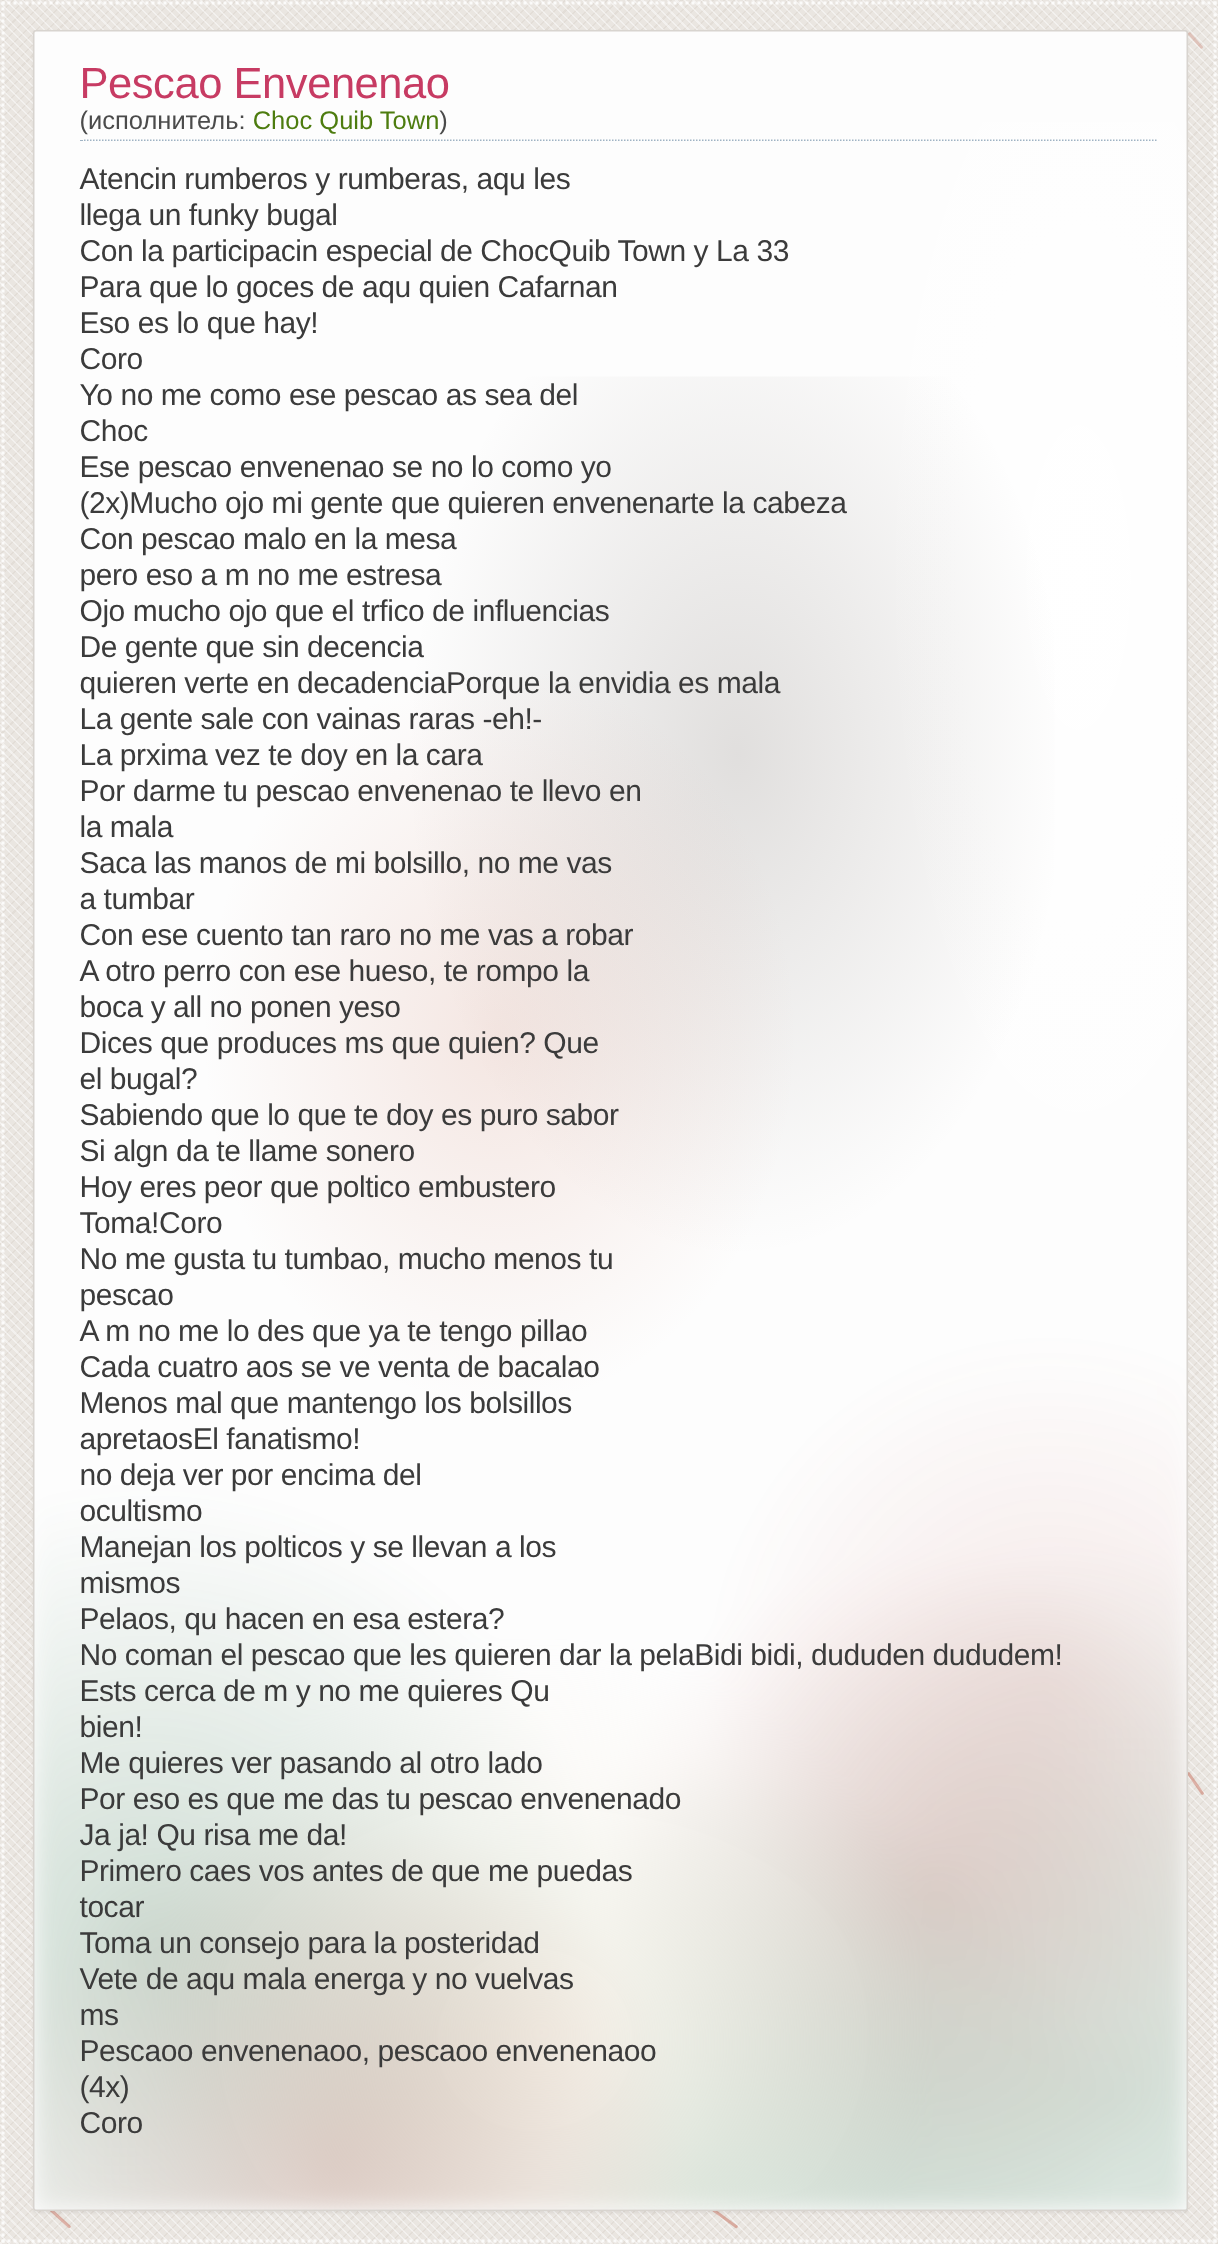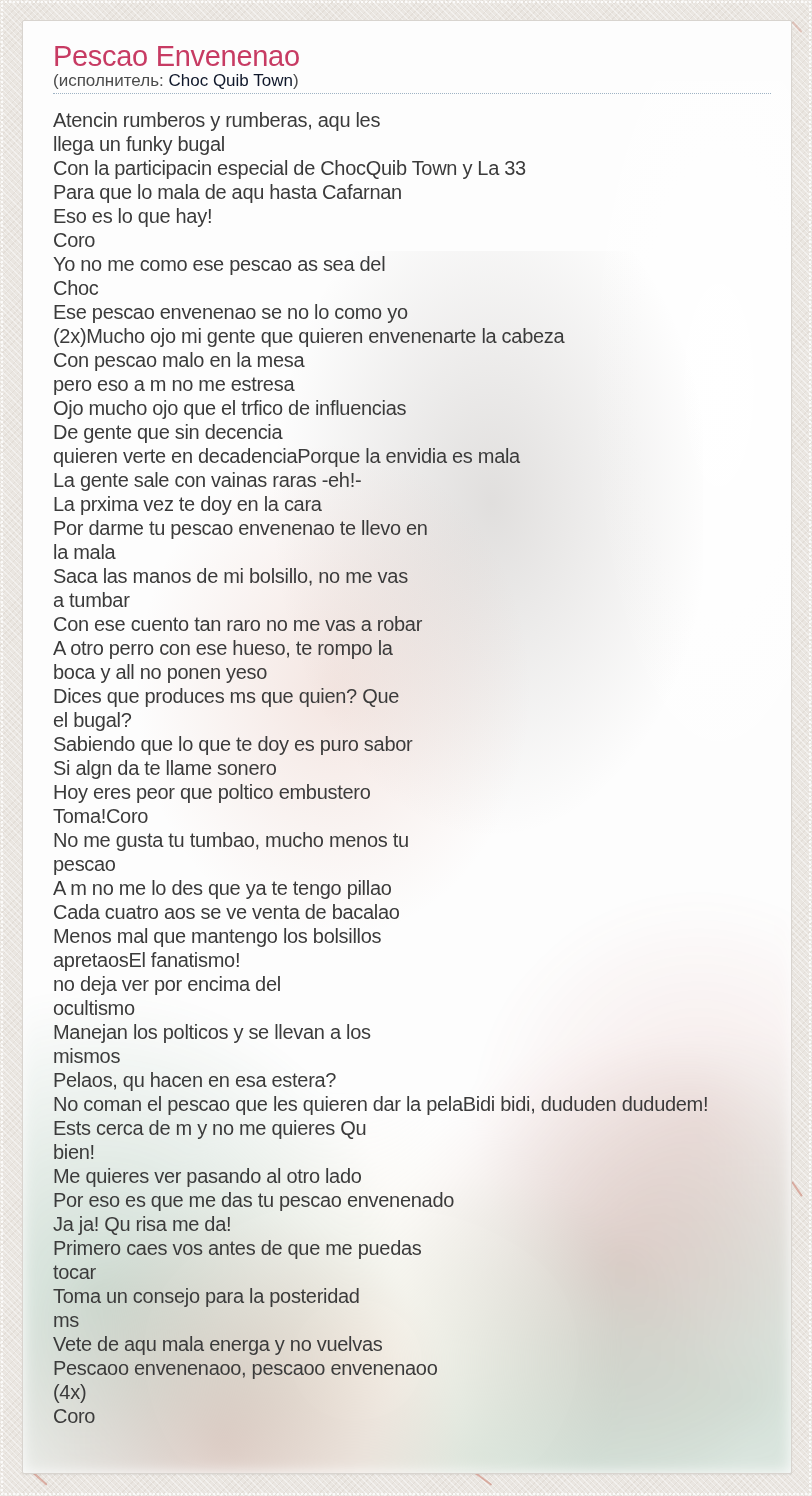--- a/index.html
+++ b/index.html
@@ -84,21 +84,21 @@
     font-weight: normal;
     color: #c73b63;
     letter-spacing: -0.3px;
   }
   .artist-line {
     padding: 0 20px 2px 20px;
     font-size: 17px;
     line-height: 20px;
     color: #4b4b4b;
   }
-  .artist-link { color: #0f172a; text-decoration: none; cursor: pointer; }
+  .artist-link { color: #4d7c0f; text-decoration: none; cursor: pointer; }
   .separator {
     margin: 0 20px;
     height: 0;
     border-bottom: 1px dotted #9fb3c4;
   }
   .lyrics {
     padding: 14px 0 0 20px;
     font-size: 20px;
     line-height: 24px;
     color: #3b3b3b;
@@ -125,21 +125,21 @@
     </div>
 
     <div class="content">
       <h1 class="song-title">Pescao Envenenao</h1>
       <div class="artist-line"><span>(исполнитель: </span><a class="artist-link">Choc Quib Town</a><span>)</span></div>
       <div class="separator"></div>
       <div class="lyrics">
           <div class="line">Atencin rumberos y rumberas, aqu les</div>
           <div class="line">llega un funky bugal</div>
           <div class="line">Con la participacin especial de ChocQuib Town y La 33</div>
-          <div class="line">Para que lo mala de aqu hasta Cafarnan</div>
+          <div class="line">Para que lo goces de aqu quien Cafarnan</div>
           <div class="line">Eso es lo que hay!</div>
           <div class="line">Coro</div>
           <div class="line">Yo no me como ese pescao as sea del</div>
           <div class="line">Choc</div>
           <div class="line">Ese pescao envenenao se no lo como yo</div>
           <div class="line">(2x)Mucho ojo mi gente que quieren envenenarte la cabeza</div>
           <div class="line">Con pescao malo en la mesa</div>
           <div class="line">pero eso a m no me estresa</div>
           <div class="line">Ojo mucho ojo que el trfico de influencias</div>
           <div class="line">De gente que sin decencia</div>
@@ -172,21 +172,21 @@
           <div class="line">Pelaos, qu hacen en esa estera?</div>
           <div class="line">No coman el pescao que les quieren dar la pelaBidi bidi, dududen dududem!</div>
           <div class="line">Ests cerca de m y no me quieres Qu</div>
           <div class="line">bien!</div>
           <div class="line">Me quieres ver pasando al otro lado</div>
           <div class="line">Por eso es que me das tu pescao envenenado</div>
           <div class="line">Ja ja! Qu risa me da!</div>
           <div class="line">Primero caes vos antes de que me puedas</div>
           <div class="line">tocar</div>
           <div class="line">Toma un consejo para la posteridad</div>
+          <div class="line">Vete de aqu mala energa y no vuelvas</div>
           <div class="line">ms</div>
-          <div class="line">Vete de aqu mala energa y no vuelvas</div>
           <div class="line">Pescaoo envenenaoo, pescaoo envenenaoo</div>
           <div class="line">(4x)</div>
           <div class="line">Coro</div>
         </div>
     </div>
   </div>
 </div>
 
 </body></html>

